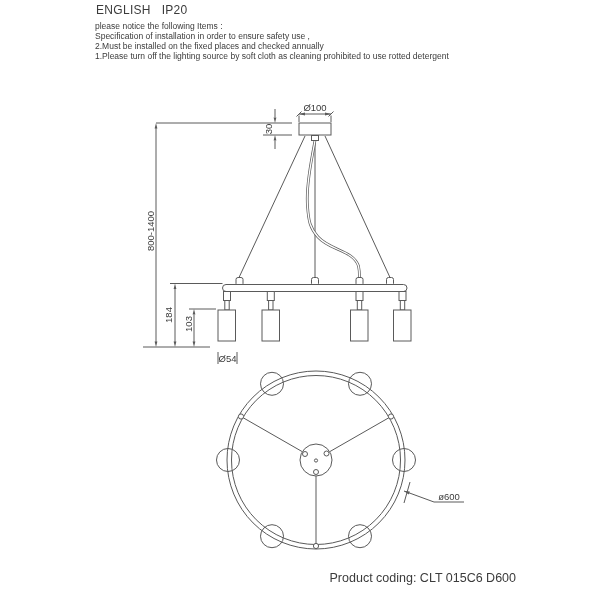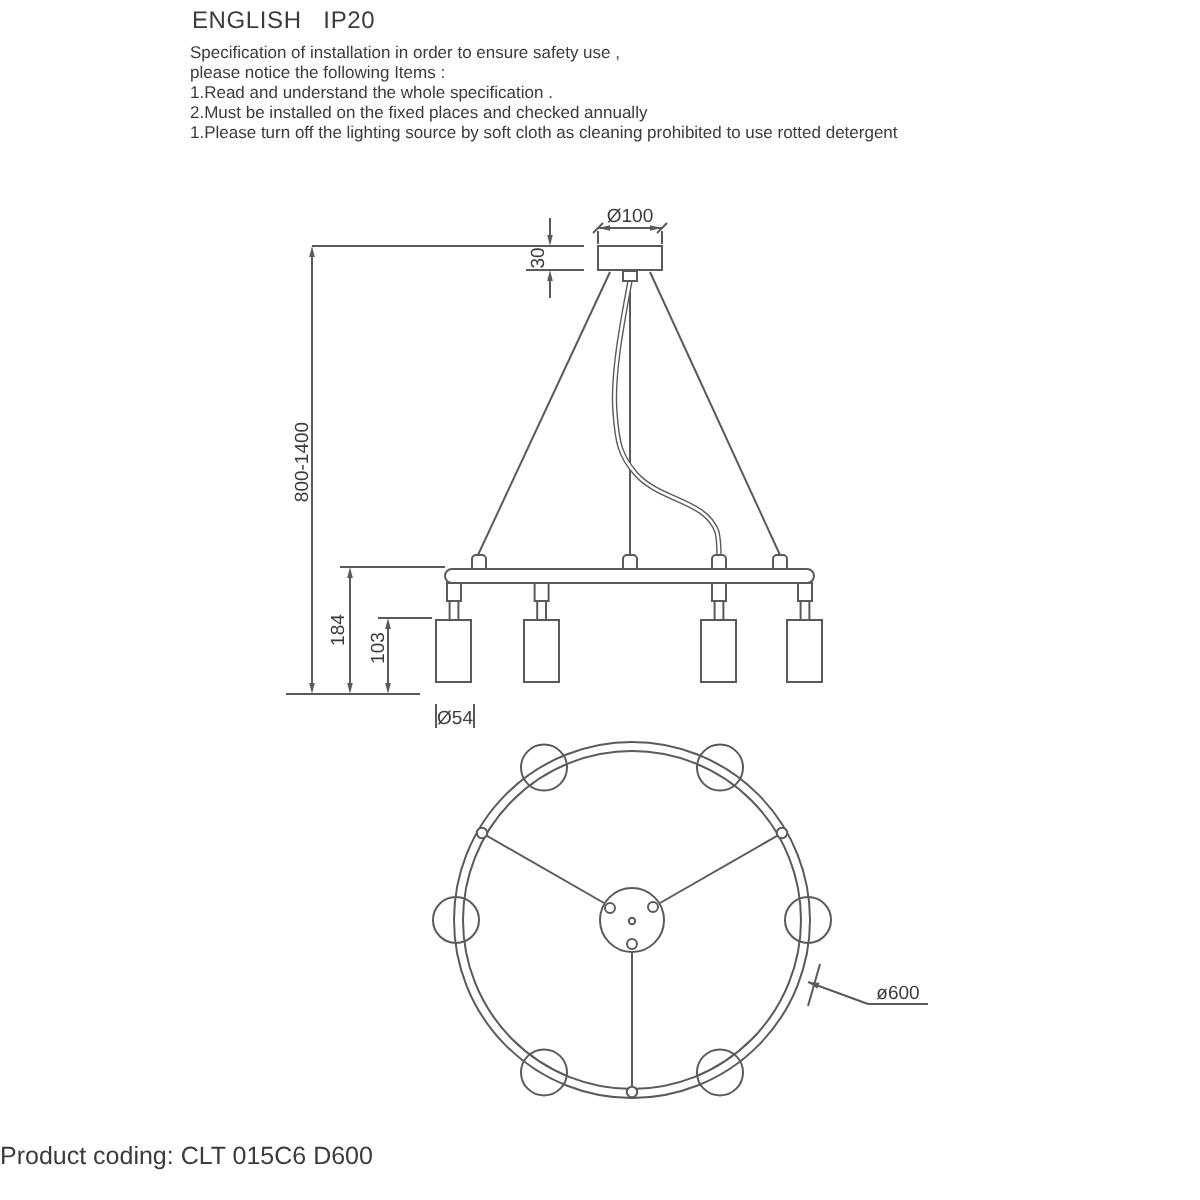--- a/index.html
+++ b/index.html
@@ -16,35 +16,34 @@
   .spec { position:absolute; left:95px; top:21px; }
   .spec-line { font-size:8.5px; line-height:10.1px; white-space:pre; color:var(--text); }
   .drawing { position:absolute; left:0; top:100px; }
   .ln   { stroke:var(--line); stroke-width:1; fill:none; }
   .fw   { stroke:var(--line); stroke-width:1; fill:var(--bg); }
   .ah   { fill:var(--line); stroke:none; }
   .cable-outer { stroke:var(--line); stroke-width:2.7; fill:none; }
   .cable-inner { stroke:var(--bg);  stroke-width:1.3; fill:none; }
   .dim  { font-family:"Liberation Sans", sans-serif; font-size:9.5px; fill:var(--text); stroke:none; }
   .footer {
-    position:absolute; left:0; top:571px; width:516px; text-align:left;
+    position:absolute; left:0; top:571px; width:516px; text-align:right;
     font-size:12.5px; color:var(--text);
   }
 </style>
 </head>
 <body>
 
 <div class="page">
 
   <div class="title">ENGLISH   IP20</div>
 
   <div class="spec">
+    <div class="spec-line">please notice the following Items :</div>
     <div class="spec-line">Specification of installation in order to ensure safety use ,</div>
-    <div class="spec-line">please notice the following Items :</div>
-    <div class="spec-line">1.Read and understand the whole specification .</div>
     <div class="spec-line">2.Must be installed on the fixed places and checked annually</div>
     <div class="spec-line">1.Please turn off the lighting source by soft cloth as cleaning prohibited to use rotted detergent</div>
   </div>
 
   <svg class="drawing" width="600" height="470" viewBox="0 0 600 470">
 
     <g>
 
       <g>
         <line class="ln" x1="305" y1="36" x2="239" y2="177.5"></line>

